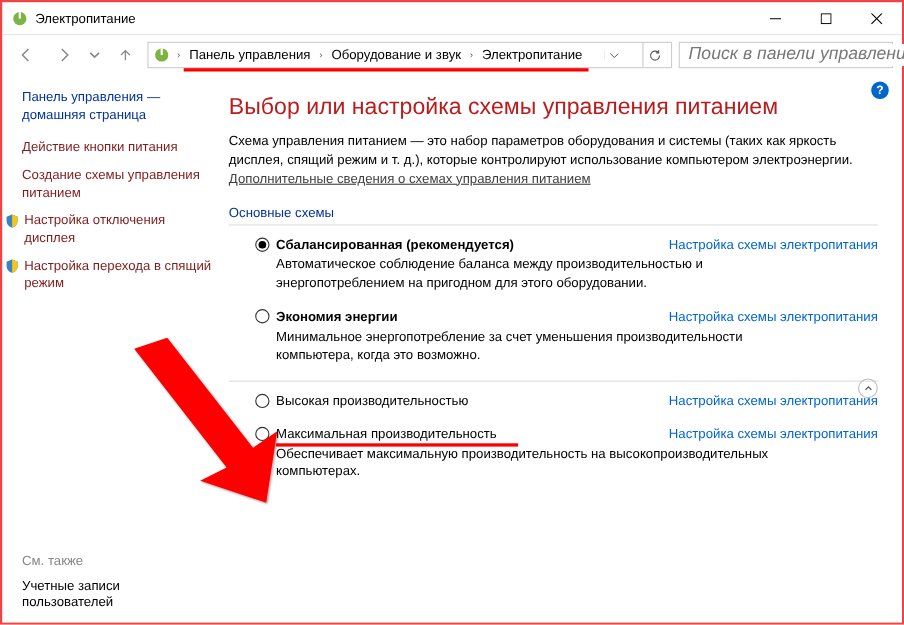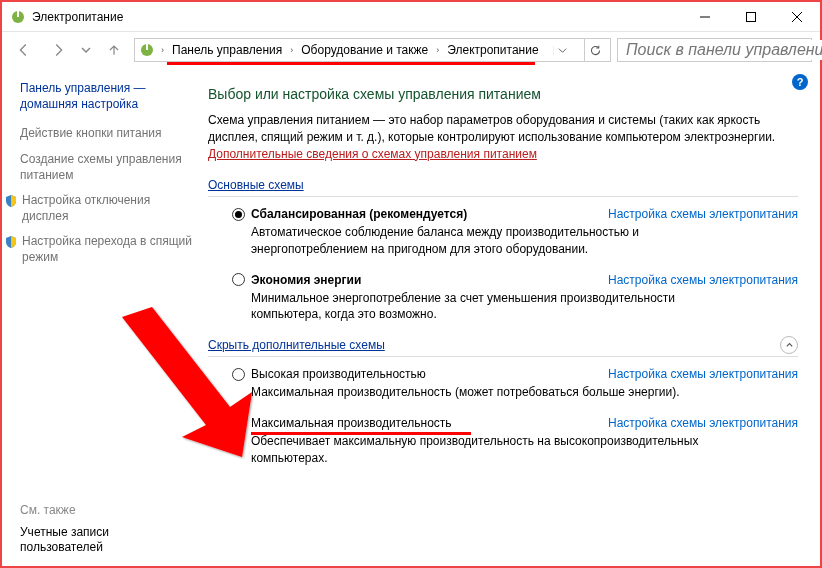--- a/index.html
+++ b/index.html
@@ -124,21 +124,21 @@
     display: flex;
     flex-direction: column;
     font-size: 12px;
   }
   .sidebar .home {
     color: #003399;
     line-height: 1.35;
     margin-bottom: 14px;
   }
   .sidebar .slink {
-    color: #737373;
+    color: #7f1d1d;
     margin-bottom: 10px;
     line-height: 1.3;
     cursor: pointer;
   }
   .sidebar .slink.icon {
     position: relative;
     padding-left: 0;
     margin-left: -16px;
     display: flex;
     gap: 4px;
@@ -163,37 +163,36 @@
     top: 6px;
     width: 16px; height: 16px;
     background: #0066cc;
     border-radius: 50%;
     color: #fff;
     font-size: 11px;
     font-weight: bold;
     display:flex;align-items:center;justify-content:center;
   }
   .main h1 {
-    color: #14532d;
-    font-size: 14px;
+    color: #b91c1c;
+    font-size: 21px;
     font-weight: normal;
     margin: 8px 0 10px 0;
   }
   .main .intro {
     color: #000;
     line-height: 1.4;
     margin-bottom: 4px;
   }
-  .main .intro a { color: #b91c1c; text-decoration: underline; }
+  .main .intro a { color: #404040; text-decoration: underline; }
   .section-header {
     color: #003399;
     font-size: 12px;
     margin: 16px 0 4px 0;
     position: relative;
-    text-decoration: underline;
   }
   .section-rule {
     border: none;
     border-top: 1px solid #ddd;
     margin: 3px 0 10px 0;
   }
   .collapse-btn {
     position: absolute;
     right: 0;
     top: -2px;
@@ -309,21 +308,21 @@
     </div>
 
     <div class="addrbar">
       <svg class="addr-icon" viewBox="0 0 16 16">
         <circle cx="8" cy="8" r="6" fill="#7cb342"></circle>
           <rect x="7" y="2" width="2" height="6" fill="#fff"></rect>
       </svg>
       <span class="addr-chev">›</span>
       <span class="addr-seg">Панель управления</span>
       <span class="addr-chev">›</span>
-      <span class="addr-seg">Оборудование и также</span>
+      <span class="addr-seg">Оборудование и звук</span>
       <span class="addr-chev">›</span>
       <span class="addr-seg">Электропитание</span>
       <div class="addr-drop">
         <svg width="9" height="9" viewBox="0 0 10 10">
             <path d="M1 3 L5 7 L9 3" fill="none" stroke="#555"></path>
           </svg>
       </div>
       <div class="addr-refresh">
         <svg width="13" height="13" viewBox="0 0 16 16" fill="none" stroke="#555" stroke-width="1.3">
           <path d="M13 8 A5 5 0 1 1 11.5 4.5"></path>
@@ -339,21 +338,21 @@
       <svg class="mag" viewBox="0 0 16 16" fill="none" stroke="#666" stroke-width="1.4">
         <circle cx="6.5" cy="6.5" r="4.5"></circle>
           <path d="M10 10 L14 14"></path>
       </svg>
     </div>
   </div>
 
   <div class="body">
 
     <div class="sidebar">
-      <div class="home">Панель управления — домашняя настройка</div>
+      <div class="home">Панель управления — домашняя страница</div>
       <div class="slink">Действие кнопки питания</div>
       <div class="slink">Создание схемы управления питанием</div>
       <div class="slink icon">
         <svg class="sicon" viewBox="0 0 14 14">
           <path d="M7 1 L12 3 V7 C12 10 9.5 12.5 7 13 C4.5 12.5 2 10 2 7 V3 Z" fill="#3b82c4"></path>
           <path d="M7 1 L12 3 V7 C12 10 9.5 12.5 7 13 Z" fill="#f5c518"></path>
         </svg>
         <span>Настройка отключения дисплея</span>
       </div>
       <div class="slink icon">
@@ -397,38 +396,36 @@
           <div class="plan-head">
             <span class="radio"></span>
             <span class="plan-name" style="font-weight:bold">Экономия энергии</span>
           </div>
           <span class="plan-link">Настройка схемы электропитания</span>
         </div>
         <div class="plan-desc">Минимальное энергопотребление за счет уменьшения производительности компьютера, когда это возможно.</div>
       </div>
 
       <div class="section-header">
-        <span>Скрыть дополнительные схемы</span>
         <span class="collapse-btn">
           <svg width="9" height="9" viewBox="0 0 10 10" fill="none" stroke="#555" stroke-width="1.3">
               <path d="M2 6 L5 3 L8 6"></path>
             </svg>
         </span>
       </div>
       <hr class="section-rule">
 
       <div class="plan">
         <div class="plan-row">
           <div class="plan-head">
             <span class="radio"></span>
             <span class="plan-name" style="font-weight:normal">Высокая производительностью</span>
           </div>
           <span class="plan-link">Настройка схемы электропитания</span>
         </div>
-        <div class="plan-desc">Максимальная производительность (может потребоваться больше энергии).</div>
       </div>
 
       <div class="plan" style="position:relative;">
         <div class="plan-row">
           <div class="plan-head">
             <span class="radio"></span>
             <span class="plan-name" style="font-weight:normal">Максимальная производительность</span>
           </div>
           <span class="plan-link">Настройка схемы электропитания</span>
         </div>

